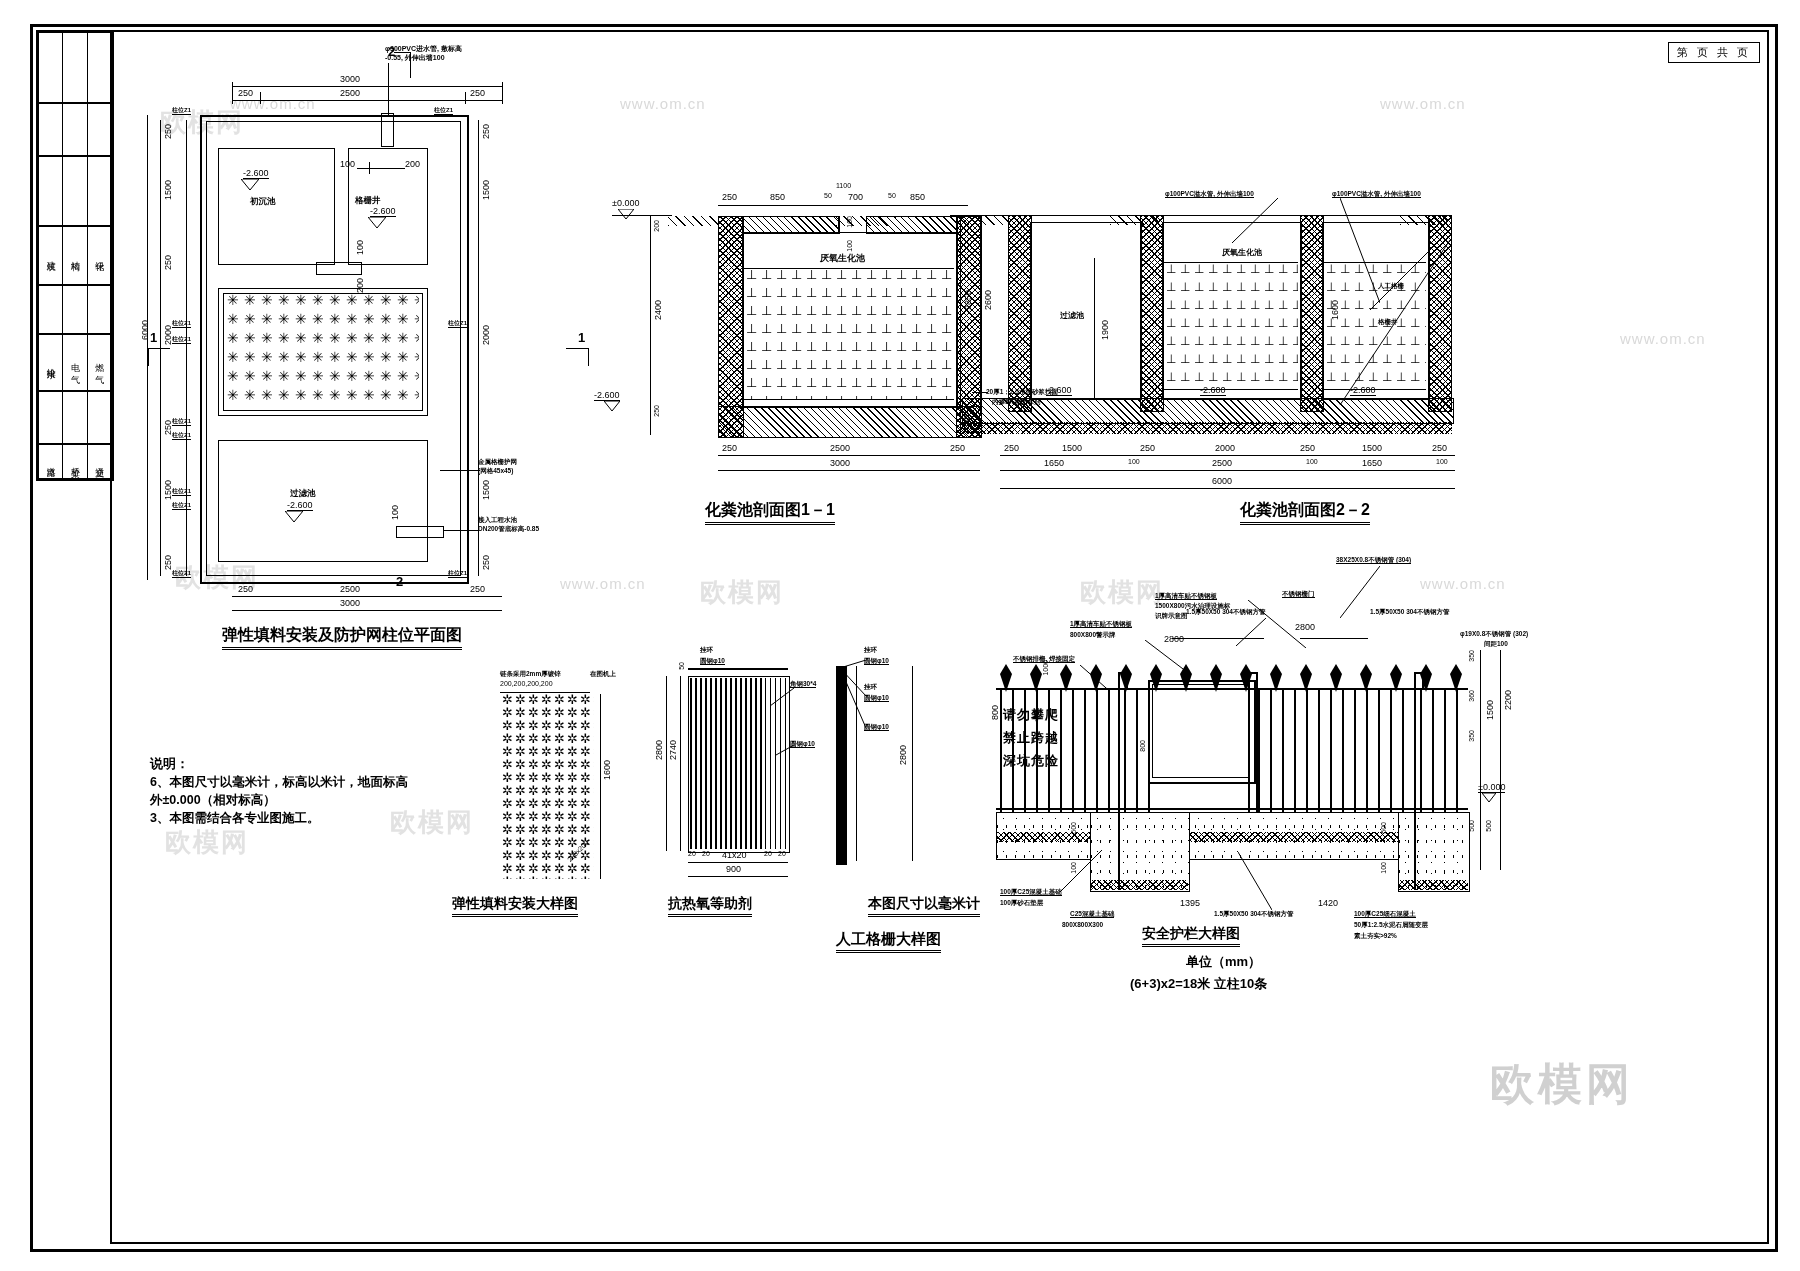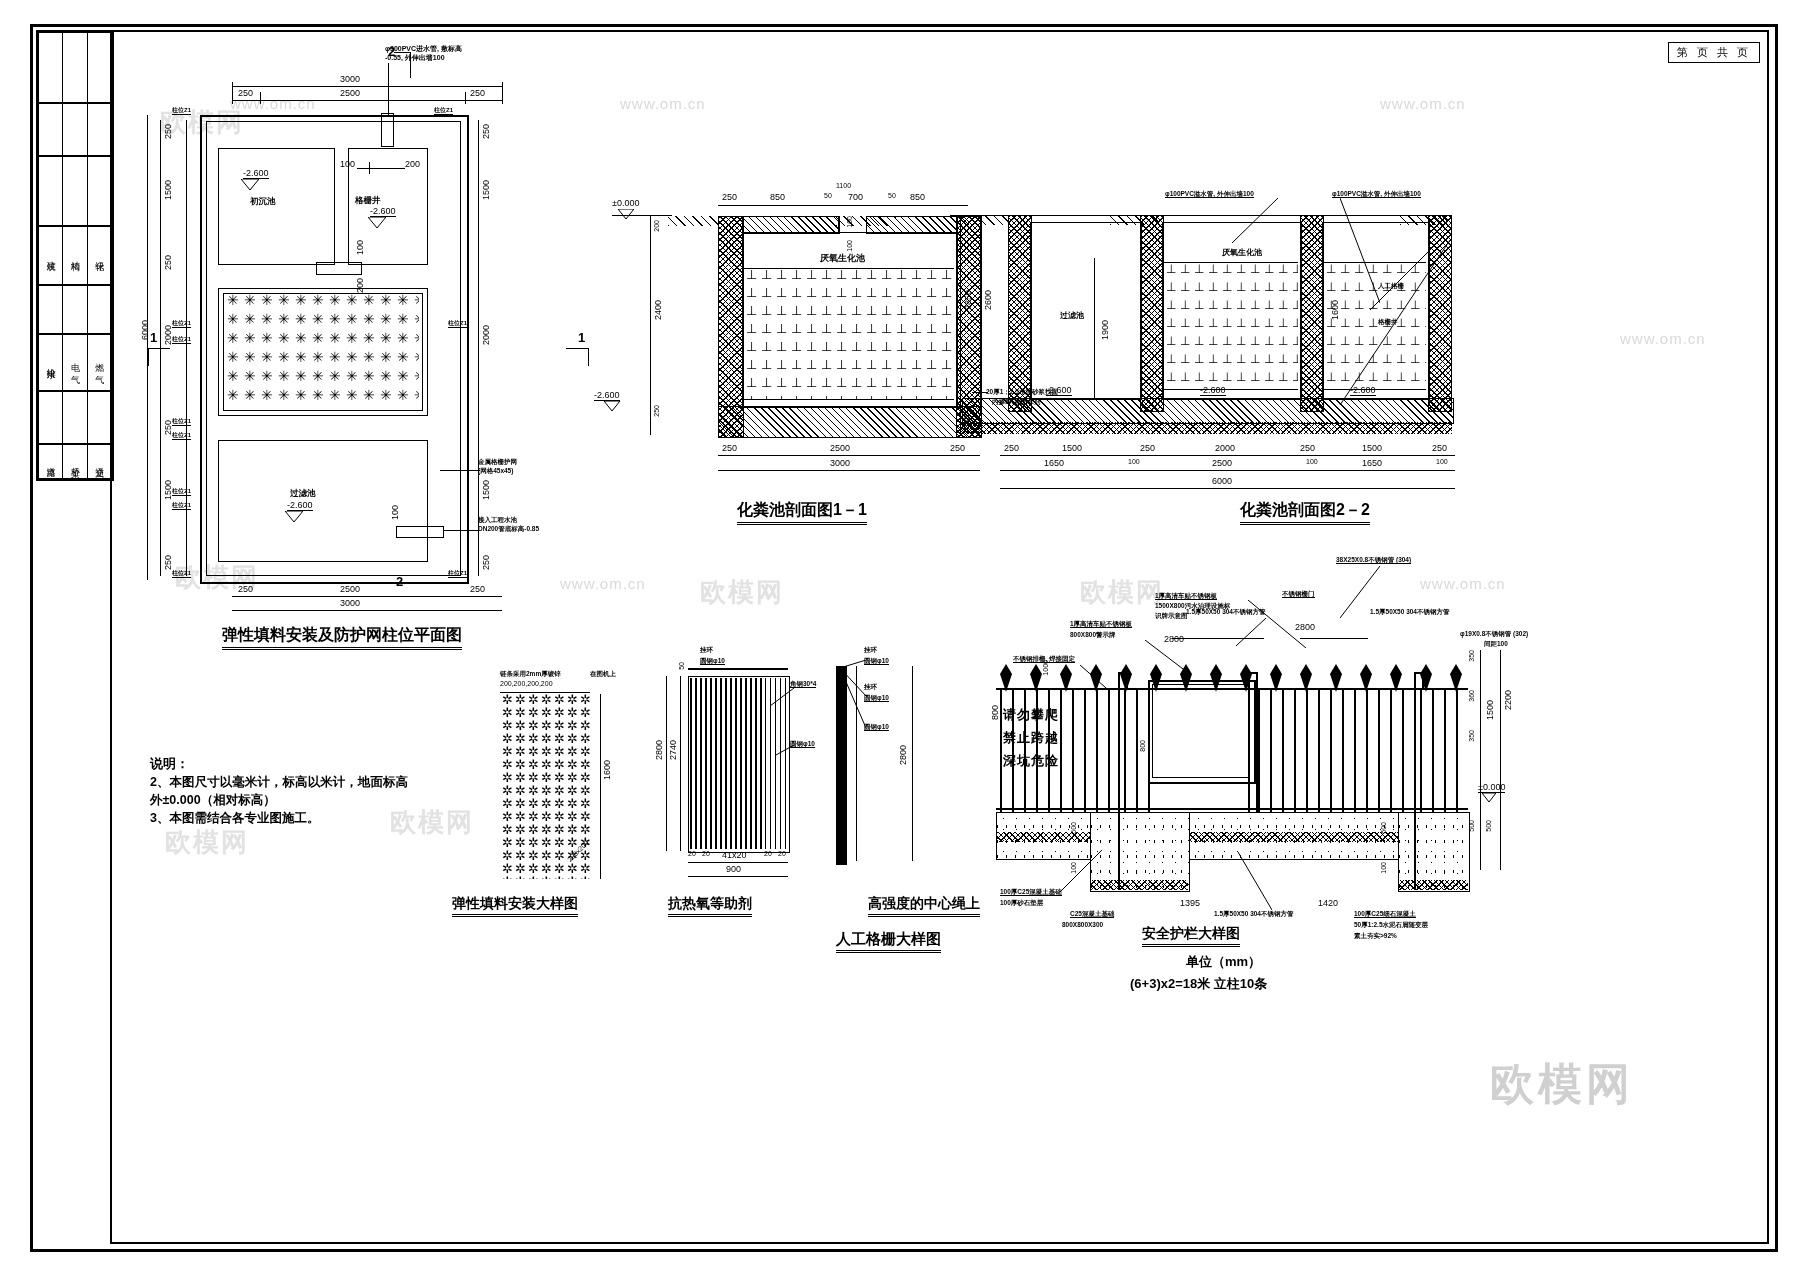--- a/index.html
+++ b/index.html
@@ -538,21 +538,21 @@
     <div class="lbl" style="left:992px;top:398px;font-size:6.5px;font-weight:bold;">内掺5%的防水剂</div>
     <div class="ln" style="left:972px;top:392px;width:16px;height:1px;"></div>
 
     <div class="ln hln" style="left:718px;top:455px;width:262px;"></div>
     <div class="ln hln" style="left:718px;top:470px;width:262px;"></div>
     <div class="dim" style="left:722px;top:443px;">250</div>
     <div class="dim" style="left:830px;top:443px;">2500</div>
     <div class="dim" style="left:950px;top:443px;">250</div>
     <div class="dim" style="left:830px;top:458px;">3000</div>
 
-    <div class="cap" style="left:705px;top:500px;margin-left:32px;">化粪池剖面图1－1</div>
+    <div class="cap" style="left:705px;top:500px;">化粪池剖面图1－1</div>
   </div>
 
   <div>
 
     <div class="lbl" style="left:1165px;top:190px;font-size:6.5px;font-weight:bold;border-bottom:1px solid #000;">φ100PVC溢水管, 外伸出墙100</div>
     <div class="ln" style="left:1250px;top:200px;width:1px;height:0;"></div>
     <svg style="position:absolute;left:1232px;top:198px;" width="46" height="45">
         <line x1="46" y1="0" x2="0" y2="45" stroke="#000" stroke-width="1"></line>
       </svg>
     <div class="lbl" style="left:1332px;top:190px;font-size:6.5px;font-weight:bold;border-bottom:1px solid #000;">φ100PVC溢水管, 外伸出墙100</div>
@@ -929,21 +929,21 @@
       <line x1="0" y1="8" x2="26" y2="0" stroke="#000" stroke-width="1"></line>
       <line x1="0" y1="8" x2="26" y2="36" stroke="#000" stroke-width="1"></line>
       <line x1="0" y1="8" x2="26" y2="68" stroke="#000" stroke-width="1"></line>
     </svg>
 
     <div class="box2" style="left:836px;top:666px;width:7px;height:195px;background:#000;"></div>
     <div class="ln vln" style="left:856px;top:666px;height:195px;"></div>
     <div class="ln vln" style="left:912px;top:666px;height:195px;"></div>
     <div class="dimv" style="left:898px;top:745px;">2800</div>
 
-    <div class="cap" style="left:868px;top:895px;font-size:14px;">高强度的中心绳上</div>
+    <div class="cap" style="left:868px;top:895px;font-size:14px;">本图尺寸以毫米计</div>
     <div class="cap" style="left:836px;top:930px;font-size:15px;">人工格栅大样图</div>
   </div>
 
   <div>
 
     <div class="lbl" style="left:1155px;top:592px;font-size:6.5px;font-weight:bold;border-bottom:1px solid #000;">1厚高清车贴不锈钢板</div>
     <div class="lbl" style="left:1155px;top:602px;font-size:6.5px;font-weight:bold;">1500X800污水治理设施标</div>
     <div class="lbl" style="left:1155px;top:612px;font-size:6.5px;font-weight:bold;">识牌示意图</div>
     <svg style="position:absolute;left:1248px;top:600px;" width="58" height="48">
         <line x1="0" y1="0" x2="58" y2="48" stroke="#000" stroke-width="1"></line>
@@ -1073,18 +1073,18 @@
     <div class="dim" style="left:1180px;top:898px;">1395</div>
     <div class="dim" style="left:1318px;top:898px;">1420</div>
 
     <div class="cap" style="left:1142px;top:925px;font-size:14px;">安全护栏大样图</div>
     <div class="lbl" style="left:1186px;top:955px;font-size:13px;font-weight:bold;">单位（mm）</div>
     <div class="lbl" style="left:1130px;top:977px;font-size:13px;font-weight:bold;">(6+3)x2=18米 立柱10条</div>
   </div>
 
   <div style="position:absolute;left:150px;top:755px;width:258px;">
     <div style="font-size:13px;font-weight:bold;margin-bottom:1px;">说明：</div>
-    <div style="font-size:12.5px;line-height:1.42;text-align:justify;font-weight:bold;">2、本图尺寸以毫米计，标高以米计，地面标高外±0.000（相对标高）</div>
+    <div style="font-size:12.5px;line-height:1.42;text-align:justify;font-weight:bold;">6、本图尺寸以毫米计，标高以米计，地面标高外±0.000（相对标高）</div>
     <div style="font-size:12.5px;line-height:1.42;text-align:justify;font-weight:bold;">3、本图需结合各专业图施工。</div>
   </div>
 
 
 </div>
 
 </body></html>

